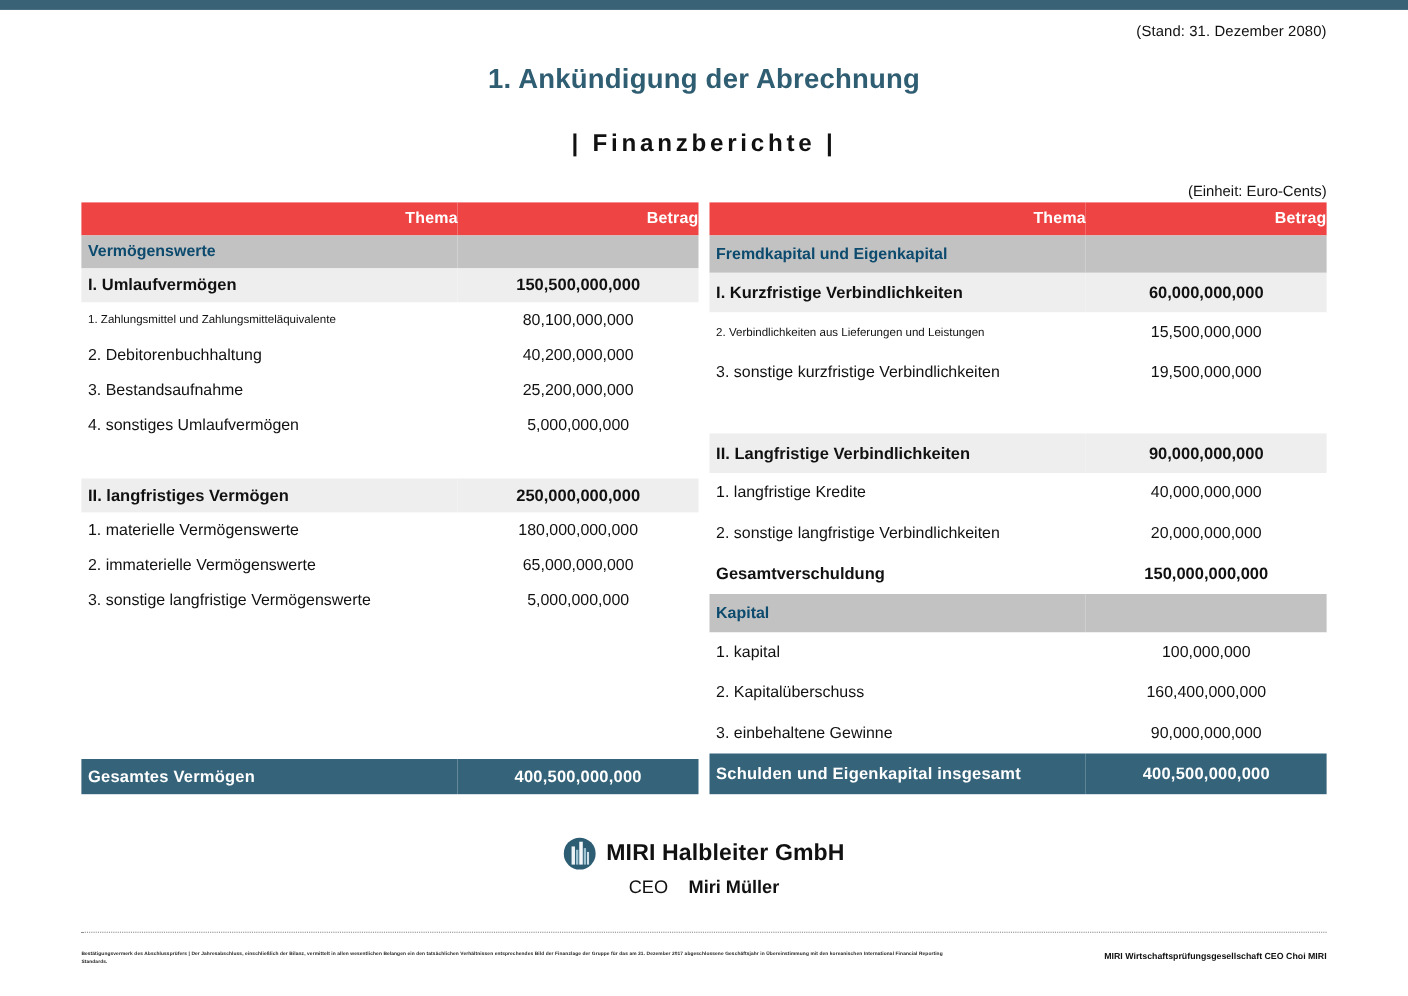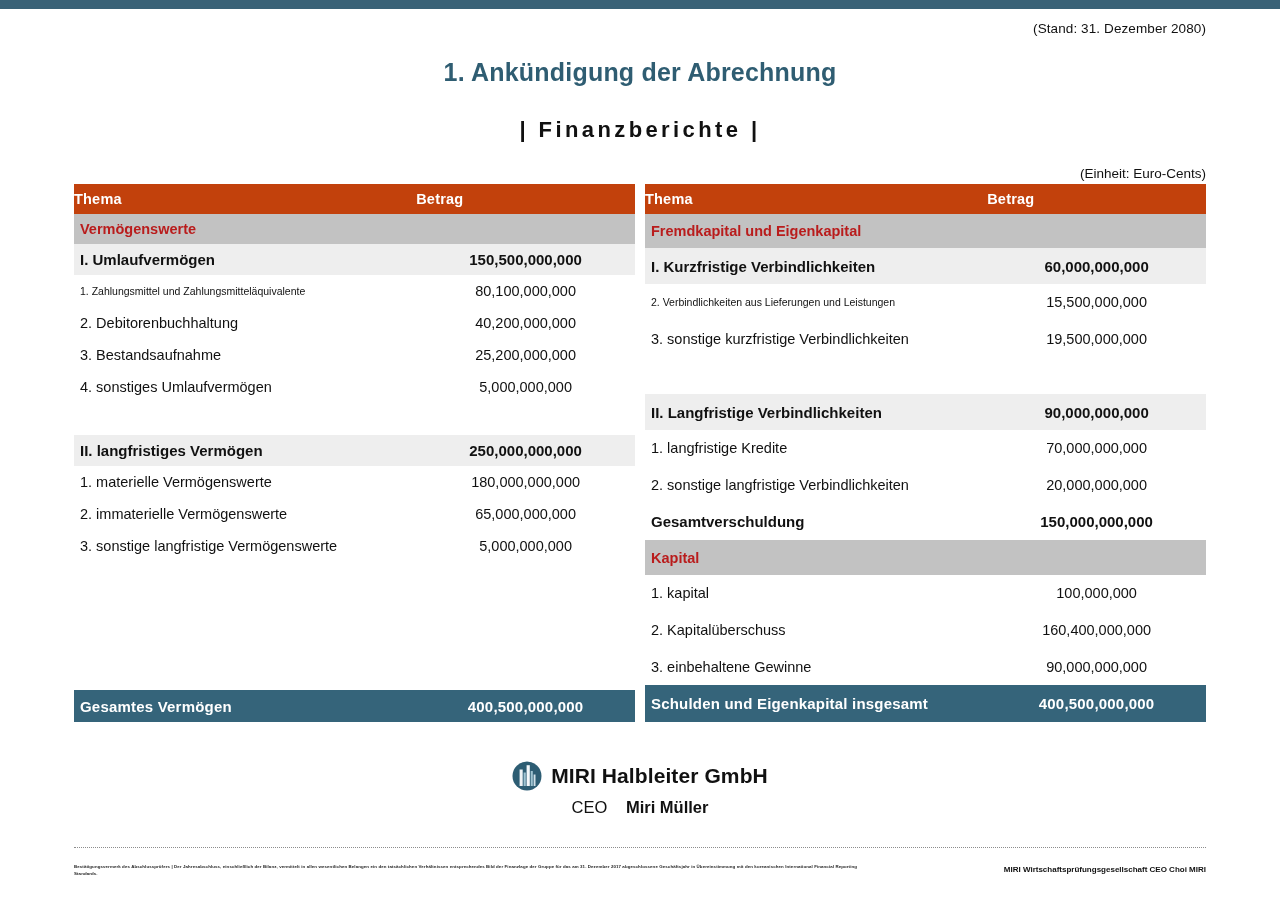--- a/index.html
+++ b/index.html
@@ -95,36 +95,36 @@
   .bs-table col.c-amount { width: 39%; }
 
   .bs-table th,
   .bs-table td {
     padding: 0;
     vertical-align: middle;
   }
 
   
   tr.r-head th {
-    background: #c2410c;
+    background: #ef4444;
     color: #ffffff;
     font-size: 14.5px;
     font-weight: bold;
     height: 30px;
-    text-align: left;
+    text-align: right;
     letter-spacing: .2px;
   }
 
   
   tr.r-section td {
     background: #c2c2c2;
     height: 30px;
     font-size: 14.5px;
     font-weight: bold;
-    color: #b91c1c;
+    color: #0c4a6e;
   }
   tr.r-section td.lbl { padding-left: 6px; }
 
   
   tr.r-group td {
     background: #eeeeee;
     height: 31px;
     font-size: 15px;
     font-weight: bold;
     color: #111;
@@ -368,21 +368,21 @@
           <tr class="r-spacer">
             <td class="lbl"></td>
             <td class="amt"></td>
           </tr>
           <tr class="r-group">
             <td class="lbl">II. Langfristige Verbindlichkeiten</td>
             <td class="amt">90,000,000,000</td>
           </tr>
           <tr class="r-item">
             <td class="lbl">1. langfristige Kredite</td>
-            <td class="amt">70,000,000,000</td>
+            <td class="amt">40,000,000,000</td>
           </tr>
           <tr class="r-item">
             <td class="lbl">2. sonstige langfristige Verbindlichkeiten</td>
             <td class="amt">20,000,000,000</td>
           </tr>
           <tr class="r-total">
             <td class="lbl">Gesamtverschuldung</td>
             <td class="amt">150,000,000,000</td>
           </tr>
           <tr class="r-section">

